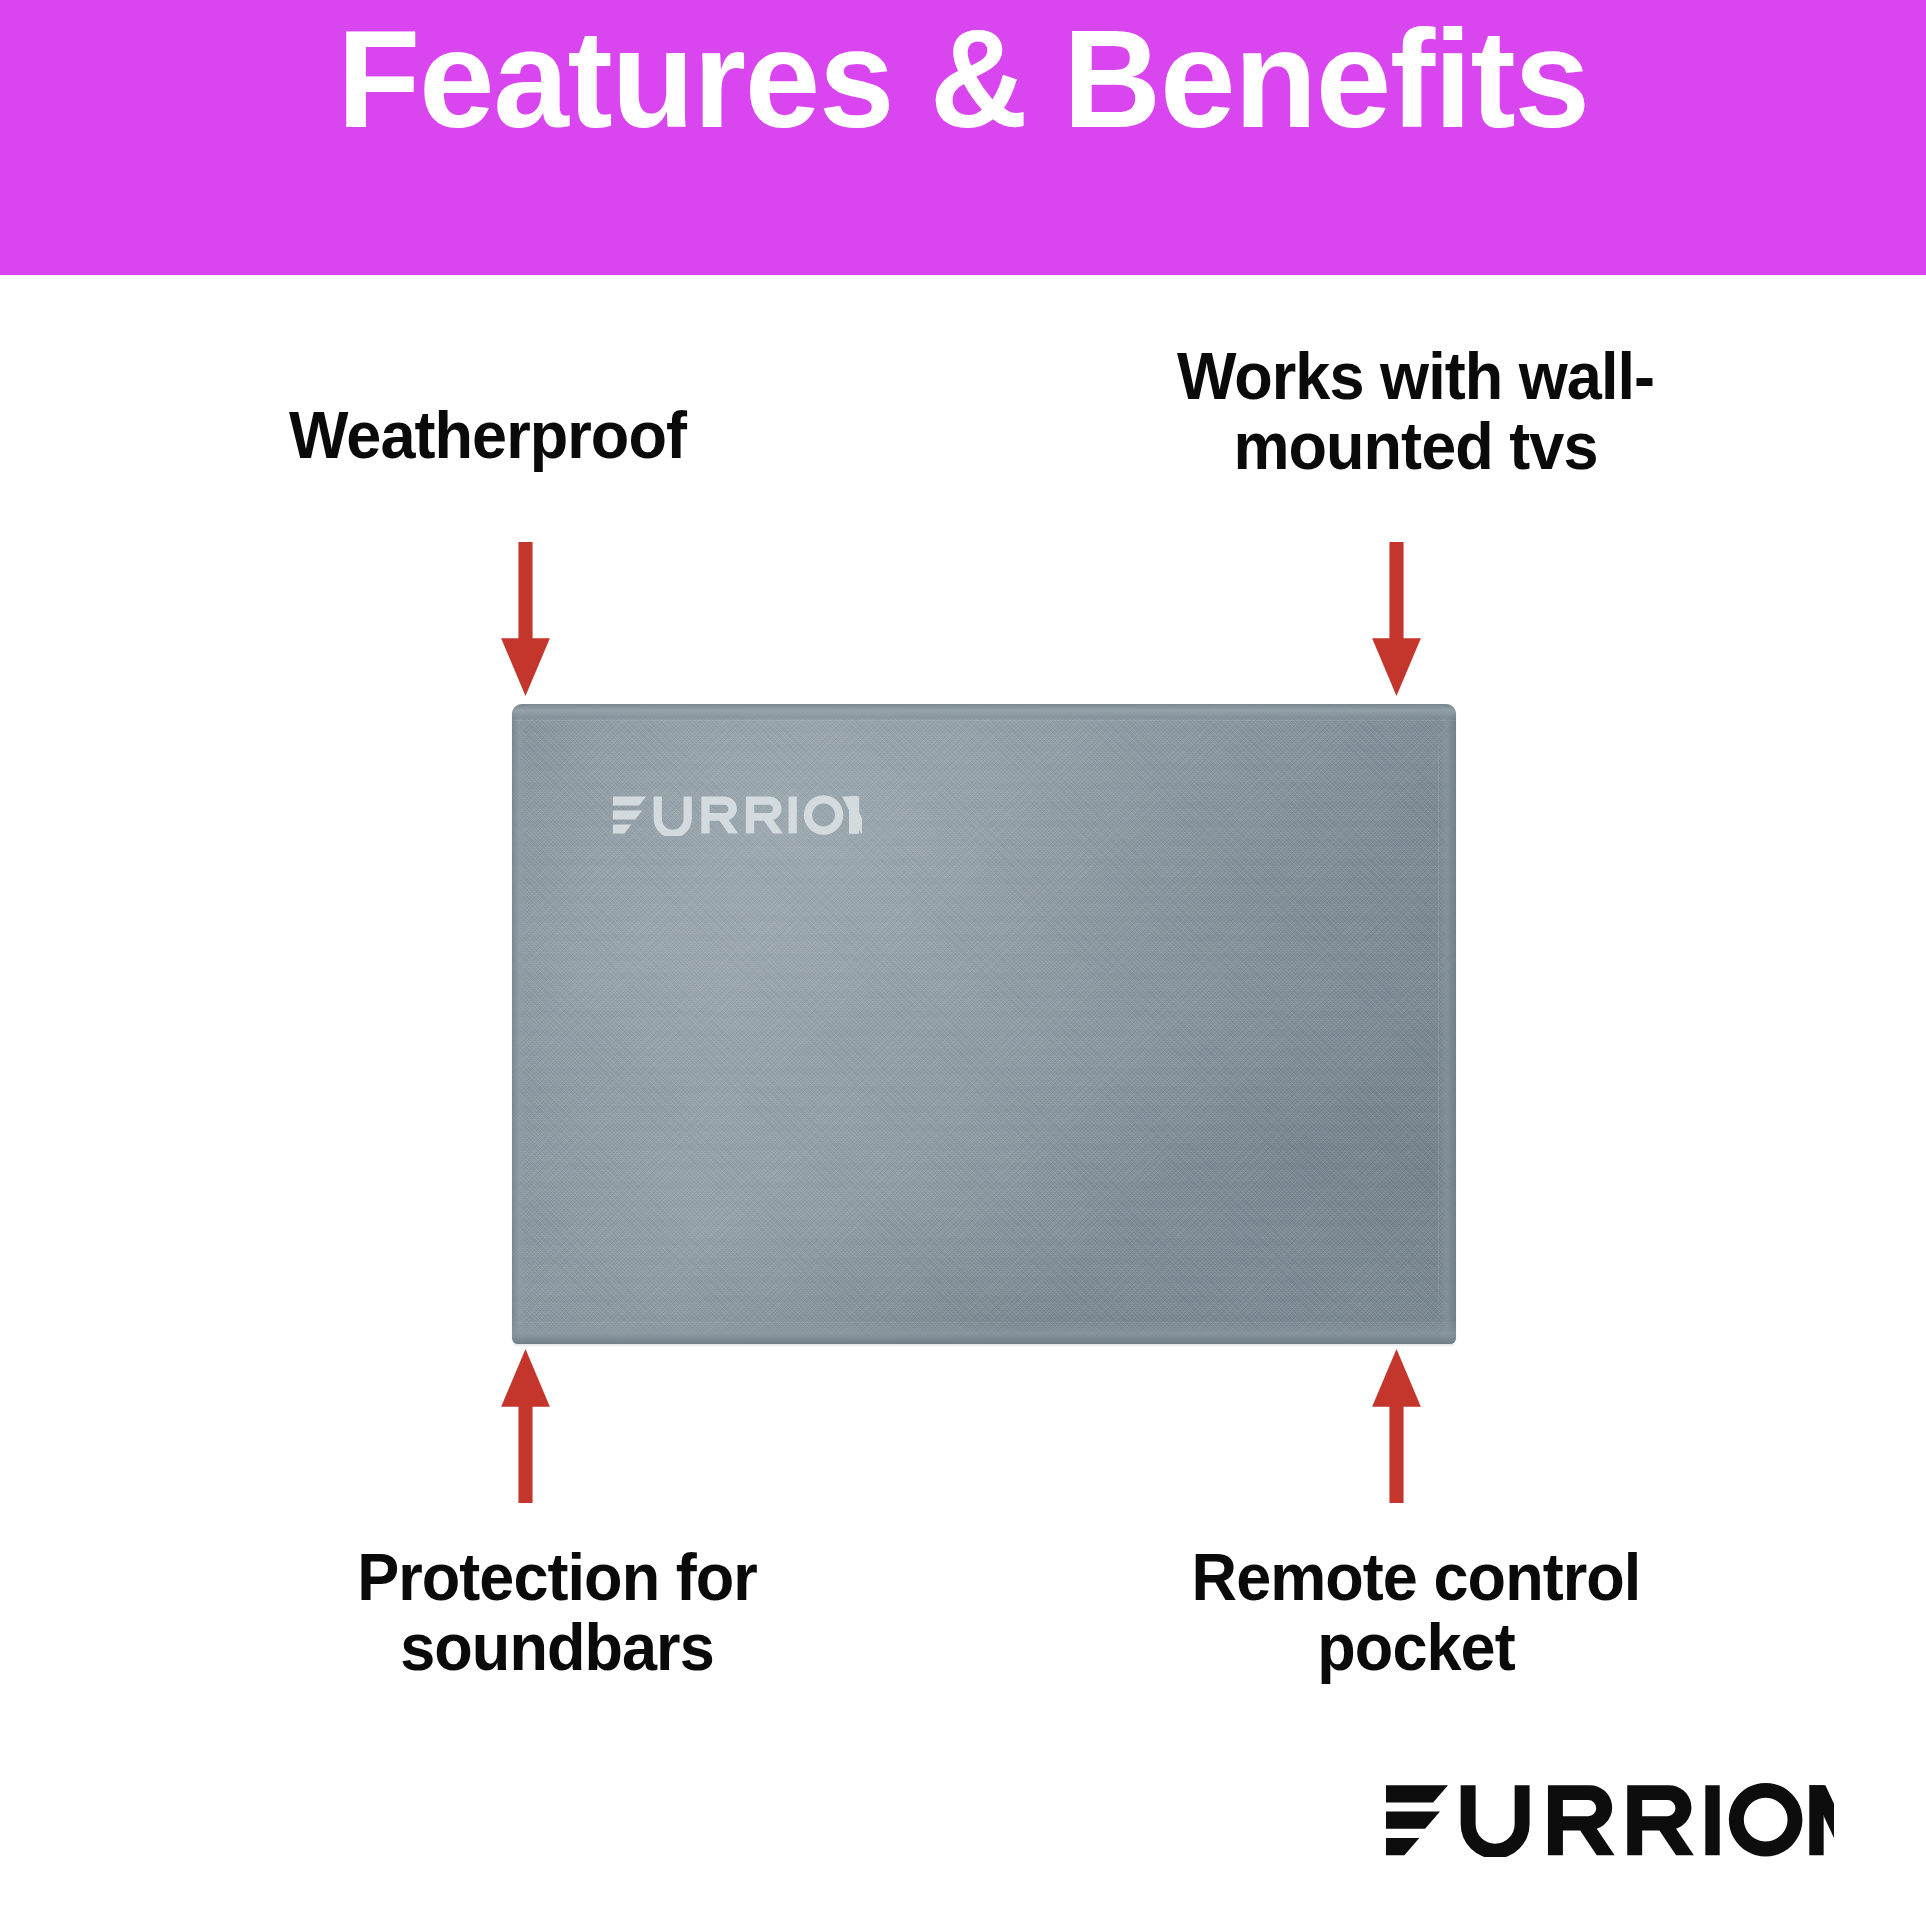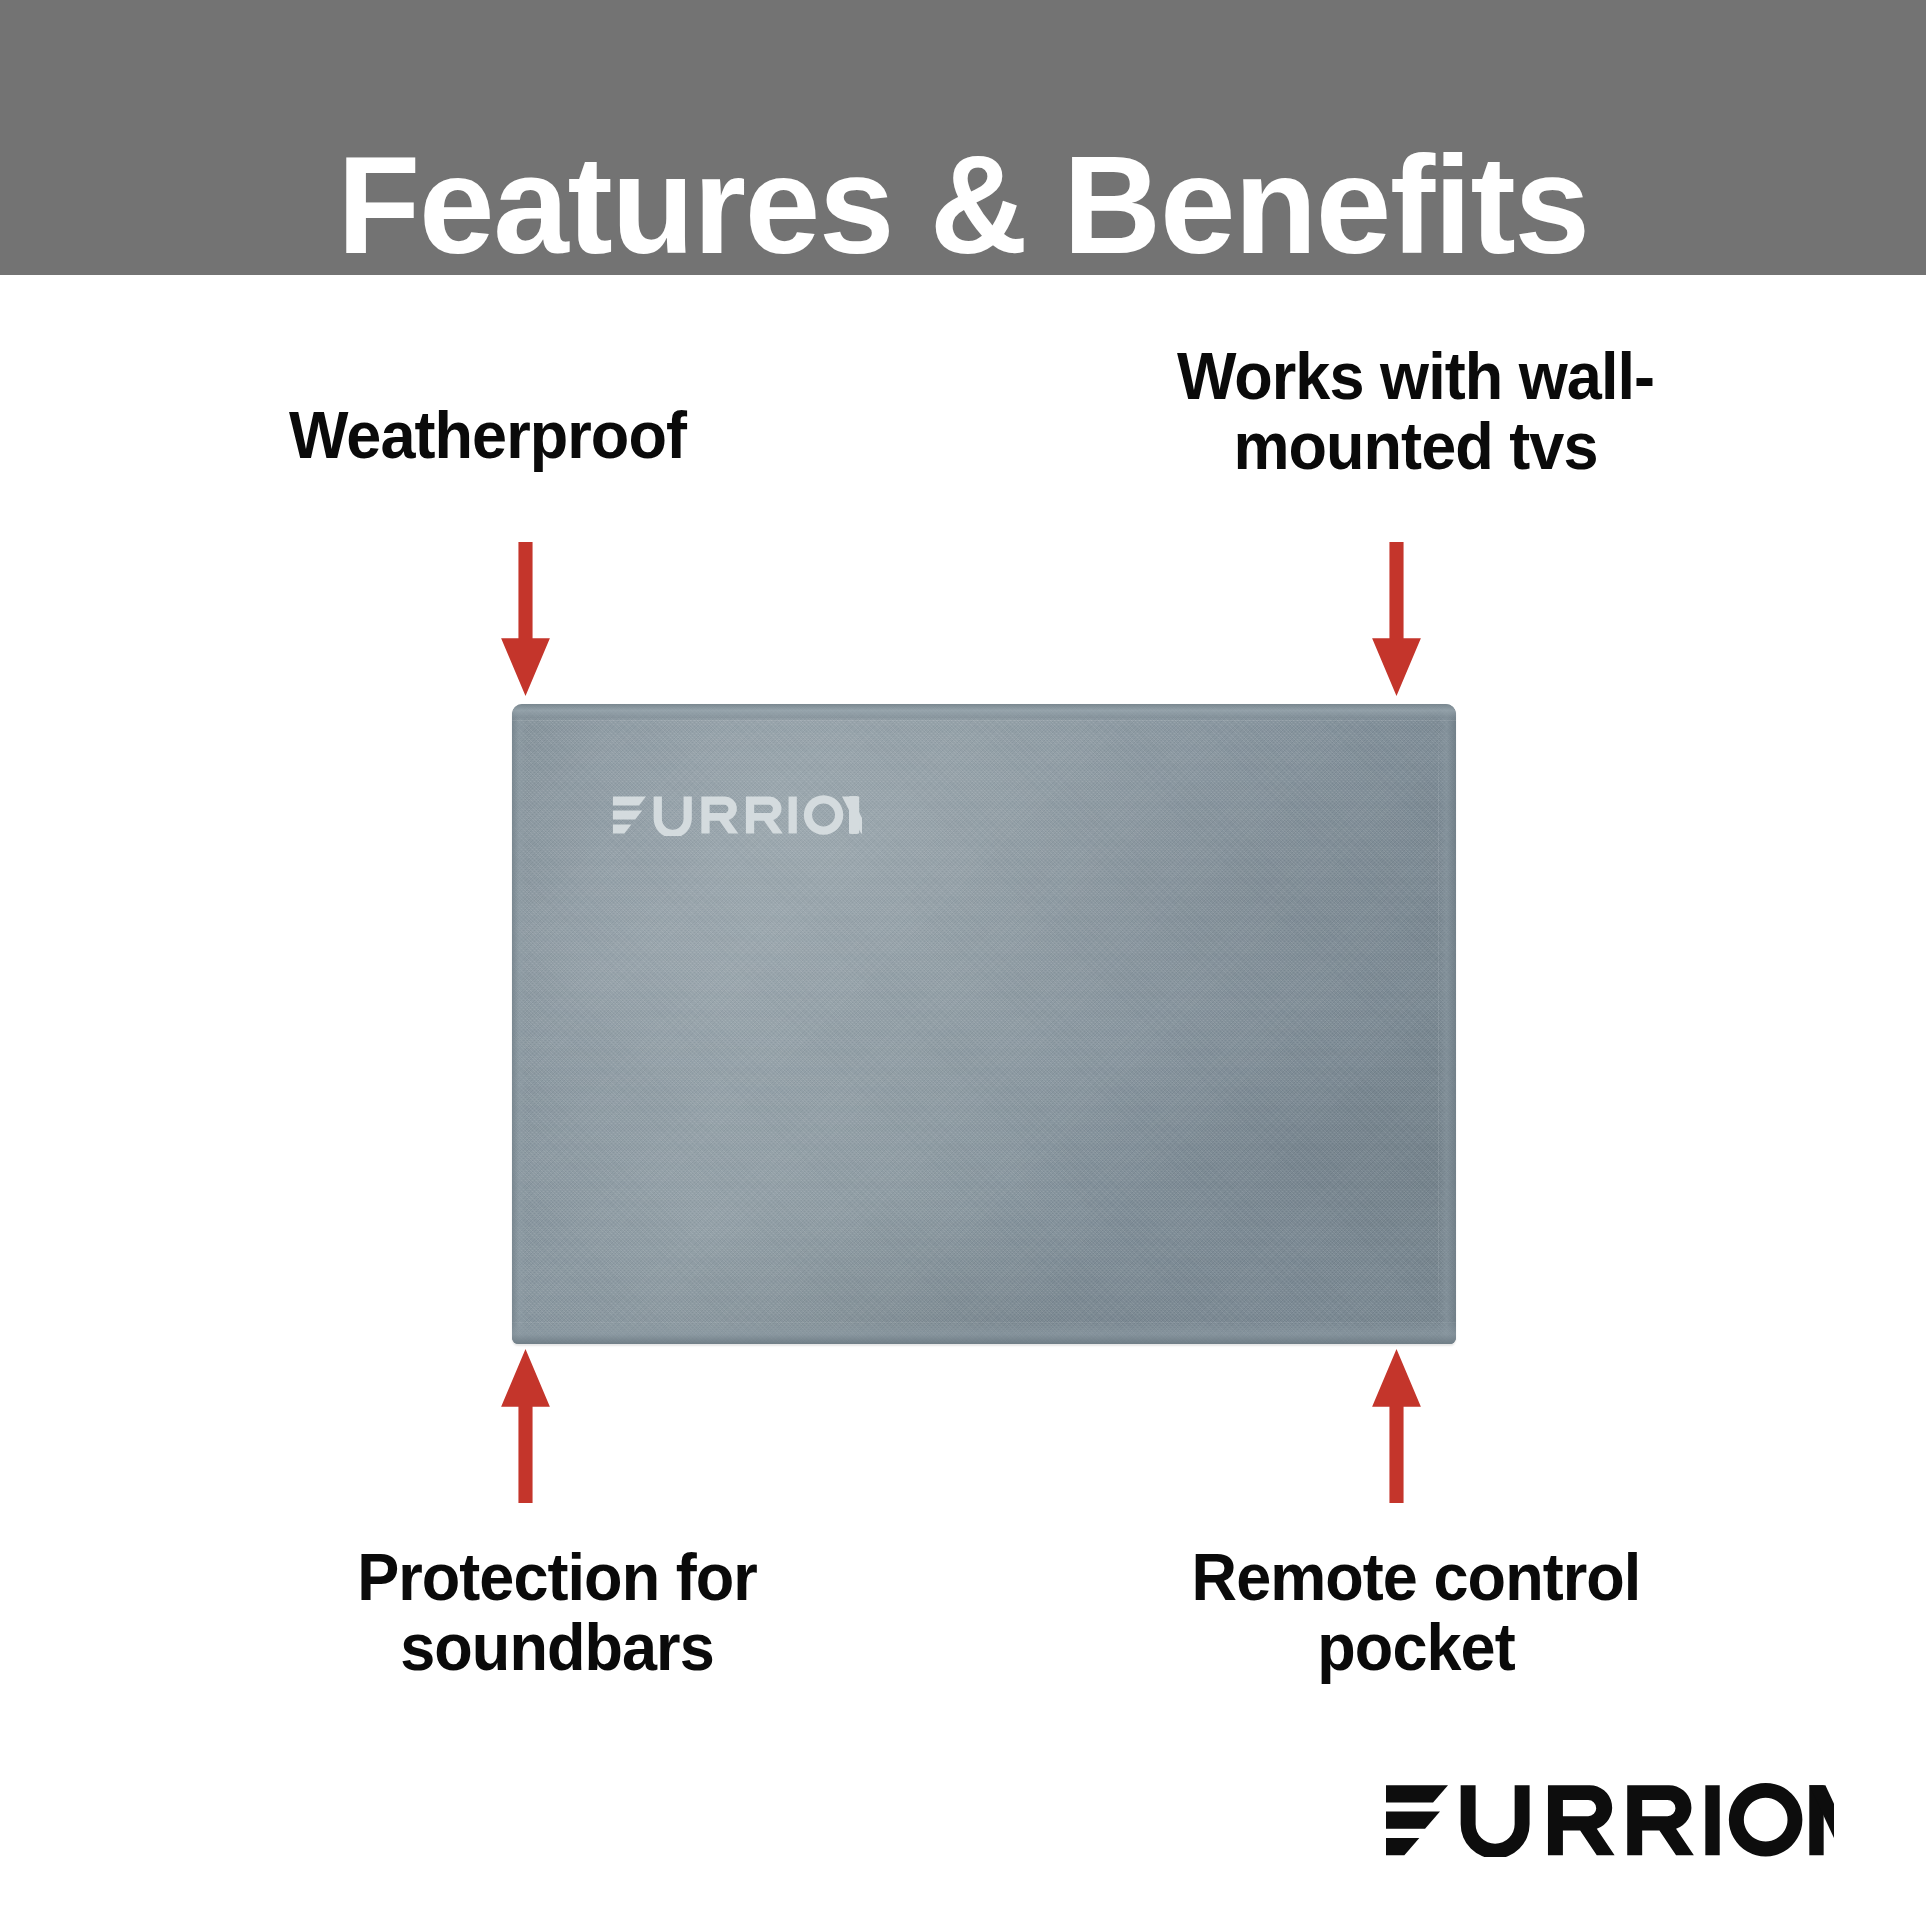--- a/index.html
+++ b/index.html
@@ -8,22 +8,22 @@
     background:#ffffff;
     font-family:"Liberation Sans", sans-serif;
     overflow:hidden;
     position:relative;
   }
   #canvas{position:absolute;inset:0;width:1926px;height:1926px;background:#fff;}
 
   
   .header-bar{
     position:absolute;left:0;top:0;width:1926px;height:275px;
-    background:#737373;
-    display:flex;align-items:flex-end;justify-content:center;
+    background:#d946ef;
+    display:flex;align-items:flex-start;justify-content:center;
   }
   .header-title{
     color:#ffffff;
     font-family:"Liberation Sans", sans-serif;
     font-weight:700;
     font-size:140px;
     line-height:1;
     letter-spacing:-1.3px;
     transform:scaleX(0.97);
     transform-origin:center center;

